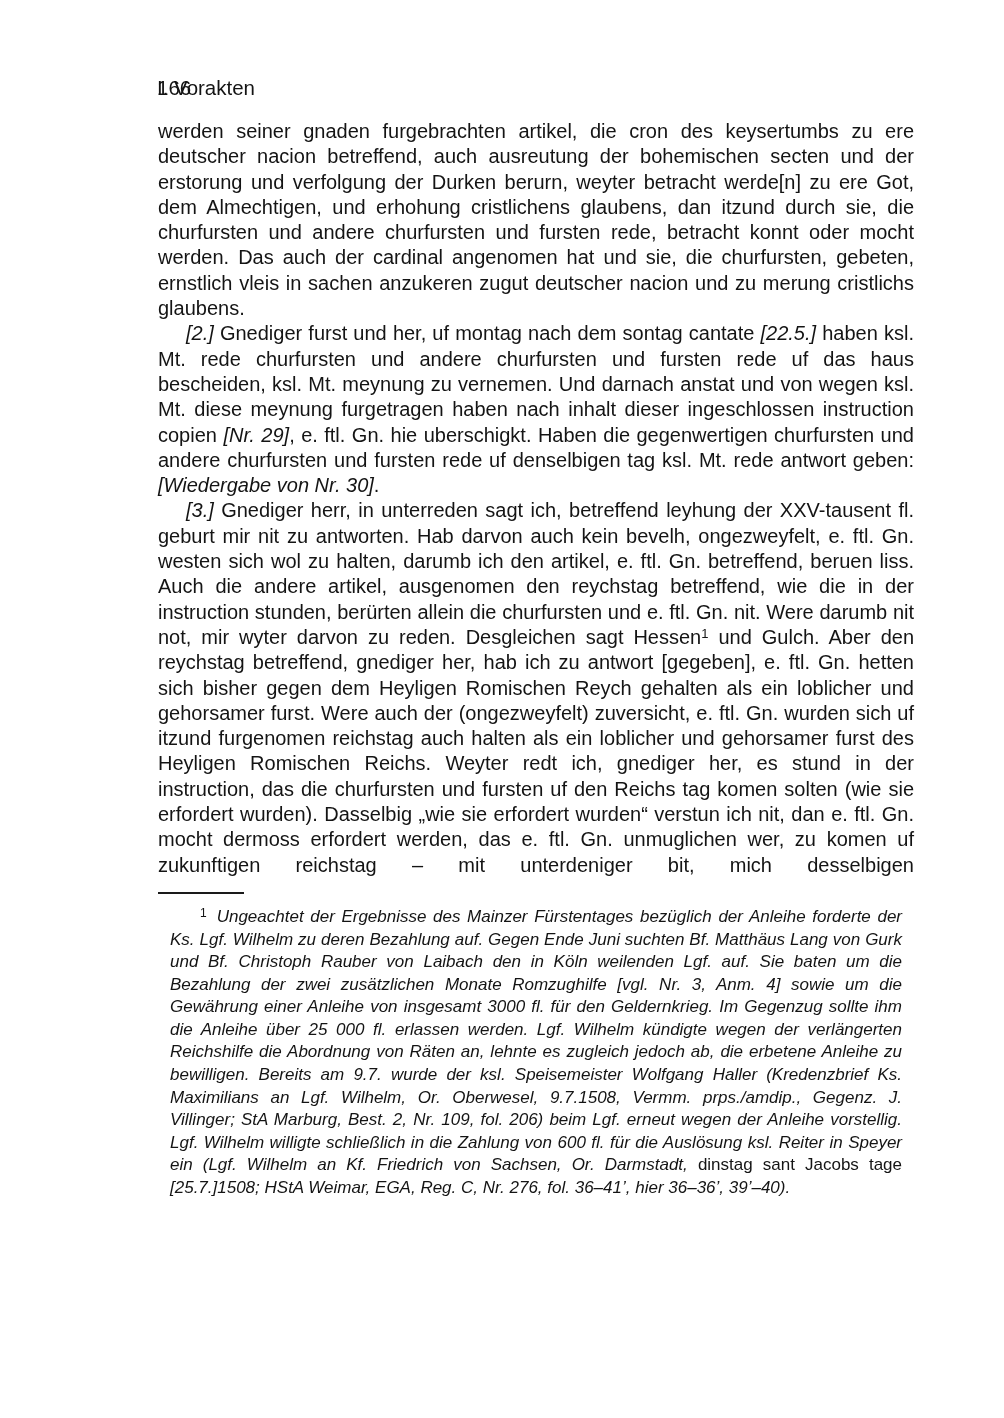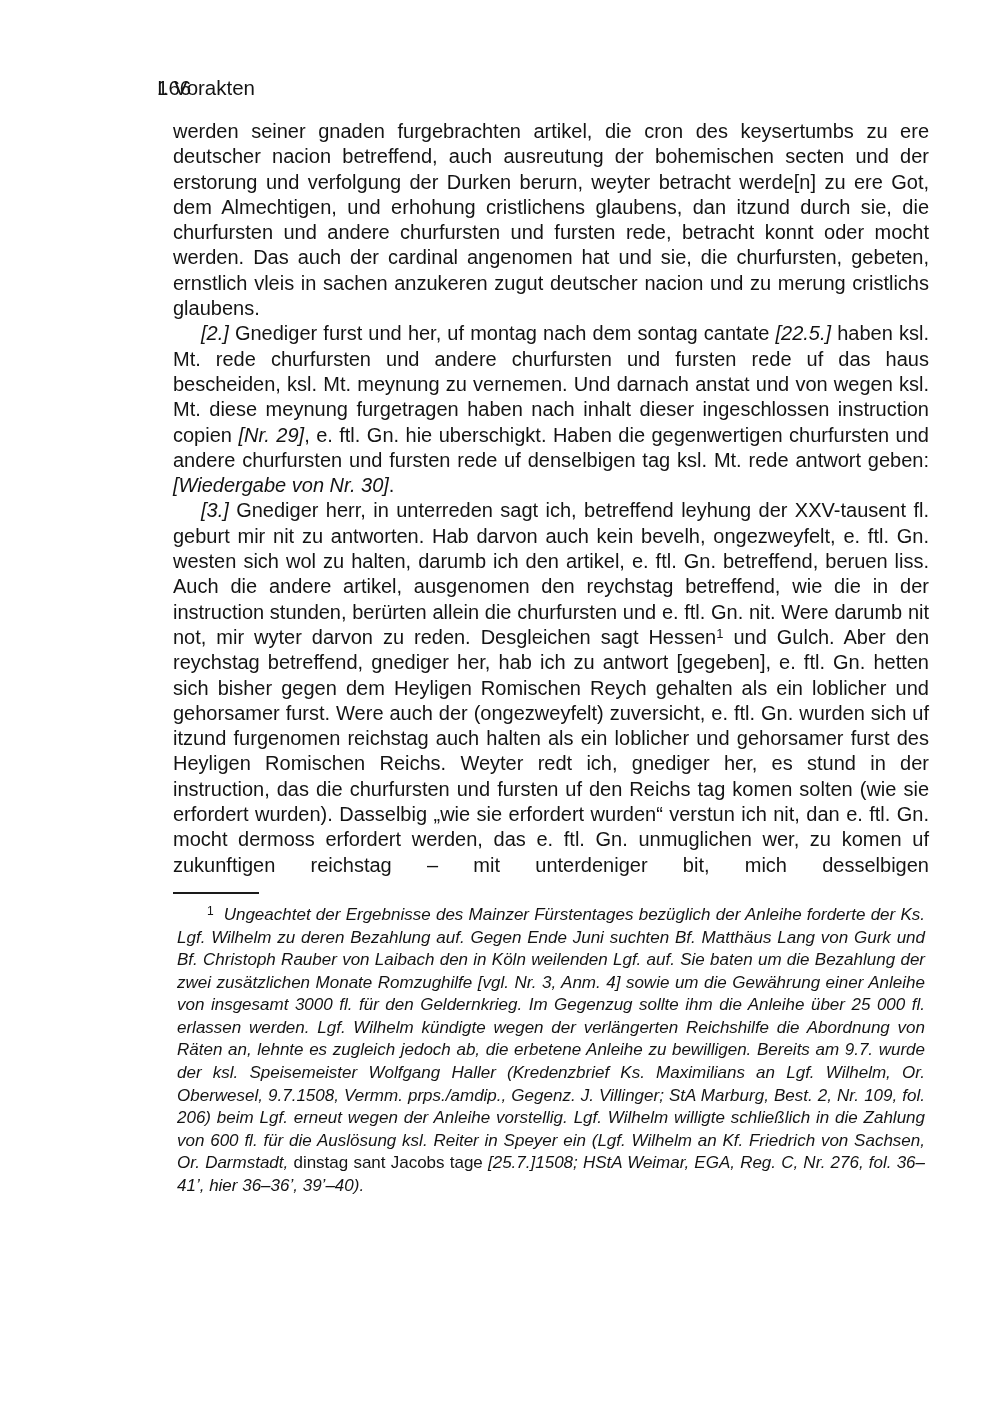--- a/index.html
+++ b/index.html
@@ -12,21 +12,21 @@
     overflow:hidden;
     margin:0 auto;
   }
   .page-header{
     position:absolute;top:76px;left:157px;width:756px;height:30px;
     font-size:20.5px;
   }
   .page-number{position:absolute;left:0;top:0;}
   .running-title{display:block;text-align:left;width:100%;}
   .text-block{
-    position:absolute;top:119px;left:173px;width:756px;
+    position:absolute;top:119px;left:158px;width:756px;
   }
   .para{
     margin:0;
     font-size:20px;
     line-height:25.3px;
     text-align:justify;
     text-justify:inter-word;
   }
   .para.indent{text-indent:28px;}
   .para:last-of-type{text-align-last:justify;}
@@ -36,21 +36,21 @@
     vertical-align:6px;
     font-style:normal;
   }
   em{font-style:italic;}
   .fn-sep{
     width:86px;height:0;
     border-top:2px solid #1a1a1a;
     margin:14px 0 10px 0;
   }
   .footnote{
-    margin:4px;
+    margin:12px;
     font-size:17px;
     line-height:22.6px;
     text-align:justify;
     text-justify:inter-word;
     text-indent:30px;
   }
   .footnote sup{
     font-size:12px;
     line-height:0;
     vertical-align:5px;

